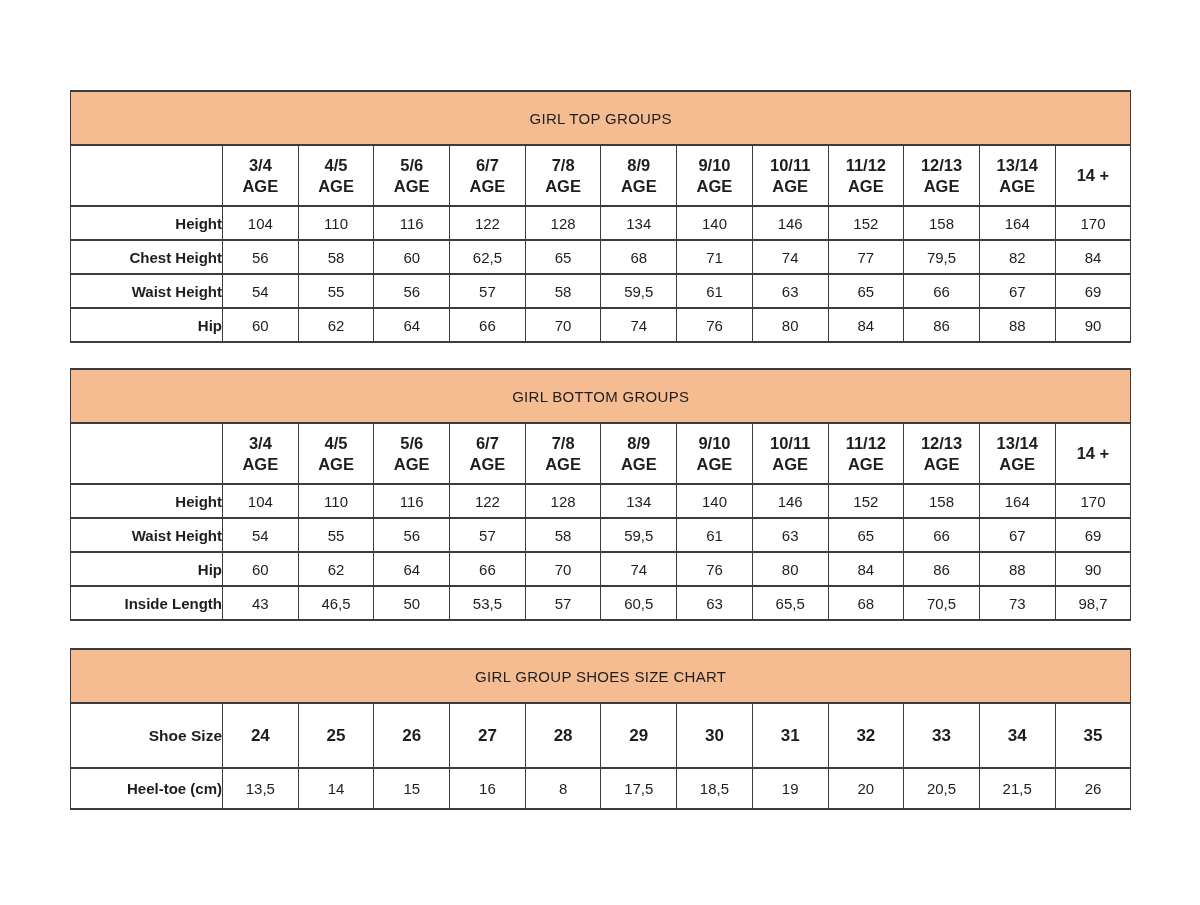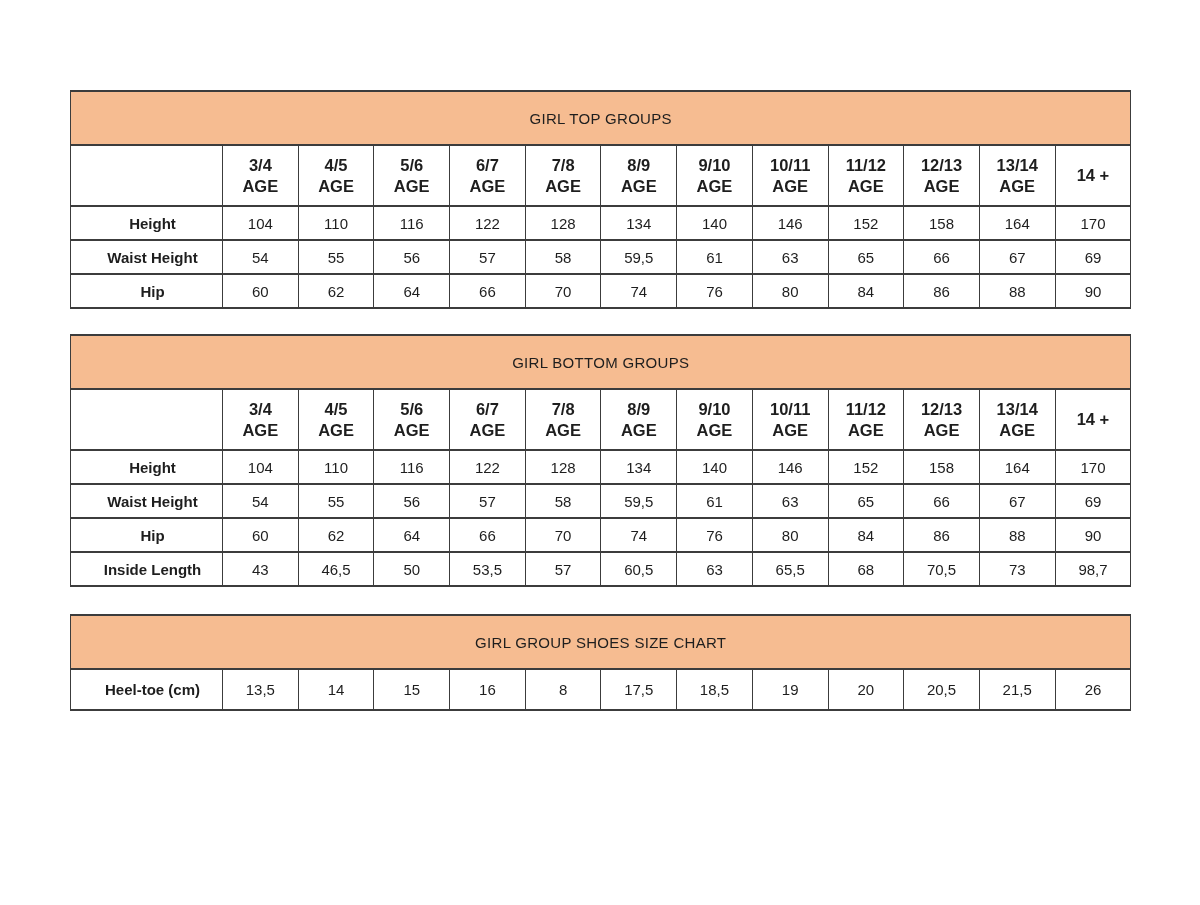--- a/index.html
+++ b/index.html
@@ -24,21 +24,21 @@
     overflow:hidden;
   }
   .band-cell{
     background:var(--band-bg);
     height:54px;
     font-size:21px;font-weight:bold;
     letter-spacing:.3px;
   }
   .age-row th{height:61px;font-size:16.5px;font-weight:bold;line-height:1.25;}
   .data-row th, .label-cell{
-    text-align:center;font-weight:bold;font-size:15px;padding-left:12px;
+    text-align:right;font-weight:bold;font-size:15px;padding-left:12px;
   }
   .t12 .data-row{height:34px;}
   .t3 .shoe-row{height:65px;}
   .t3 .shoe-row td{font-size:17px;font-weight:bold;}
   .t3 .heel-row{height:41px;}
   .t3 .shoe-row th{font-size:15.5px;}
   col.label-col{width:152px;}
   col.data-col{width:75.7px;}
 </style>
 </head>
@@ -92,20 +92,35 @@
           <td>128</td>
           <td>134</td>
           <td>140</td>
           <td>146</td>
           <td>152</td>
           <td>158</td>
           <td>164</td>
           <td>170</td>
         </tr>
         <tr class="data-row">
+          <th class="label-cell">Chest Height</th>
+          <td>56</td>
+          <td>58</td>
+          <td>60</td>
+          <td>62,5</td>
+          <td>65</td>
+          <td>68</td>
+          <td>71</td>
+          <td>74</td>
+          <td>77</td>
+          <td>79,5</td>
+          <td>82</td>
+          <td>84</td>
+        </tr>
+        <tr class="data-row">
           <th class="label-cell">Waist Height</th>
           <td>54</td>
           <td>55</td>
           <td>56</td>
           <td>57</td>
           <td>58</td>
           <td>59,5</td>
           <td>61</td>
           <td>63</td>
           <td>65</td>
@@ -246,20 +261,35 @@
         <col class="data-col">
         <col class="data-col">
         <col class="data-col">
       </colgroup>
     <thead>
       <tr>
         <th class="band-cell" colspan="13">GIRL GROUP SHOES SIZE CHART</th>
       </tr>
     </thead>
     <tbody>
+        <tr class="data-row shoe-row">
+          <th class="label-cell">Shoe Size</th>
+          <td>24</td>
+          <td>25</td>
+          <td>26</td>
+          <td>27</td>
+          <td>28</td>
+          <td>29</td>
+          <td>30</td>
+          <td>31</td>
+          <td>32</td>
+          <td>33</td>
+          <td>34</td>
+          <td>35</td>
+        </tr>
         <tr class="data-row heel-row">
           <th class="label-cell">Heel-toe (cm)</th>
           <td>13,5</td>
           <td>14</td>
           <td>15</td>
           <td>16</td>
           <td>8</td>
           <td>17,5</td>
           <td>18,5</td>
           <td>19</td>

